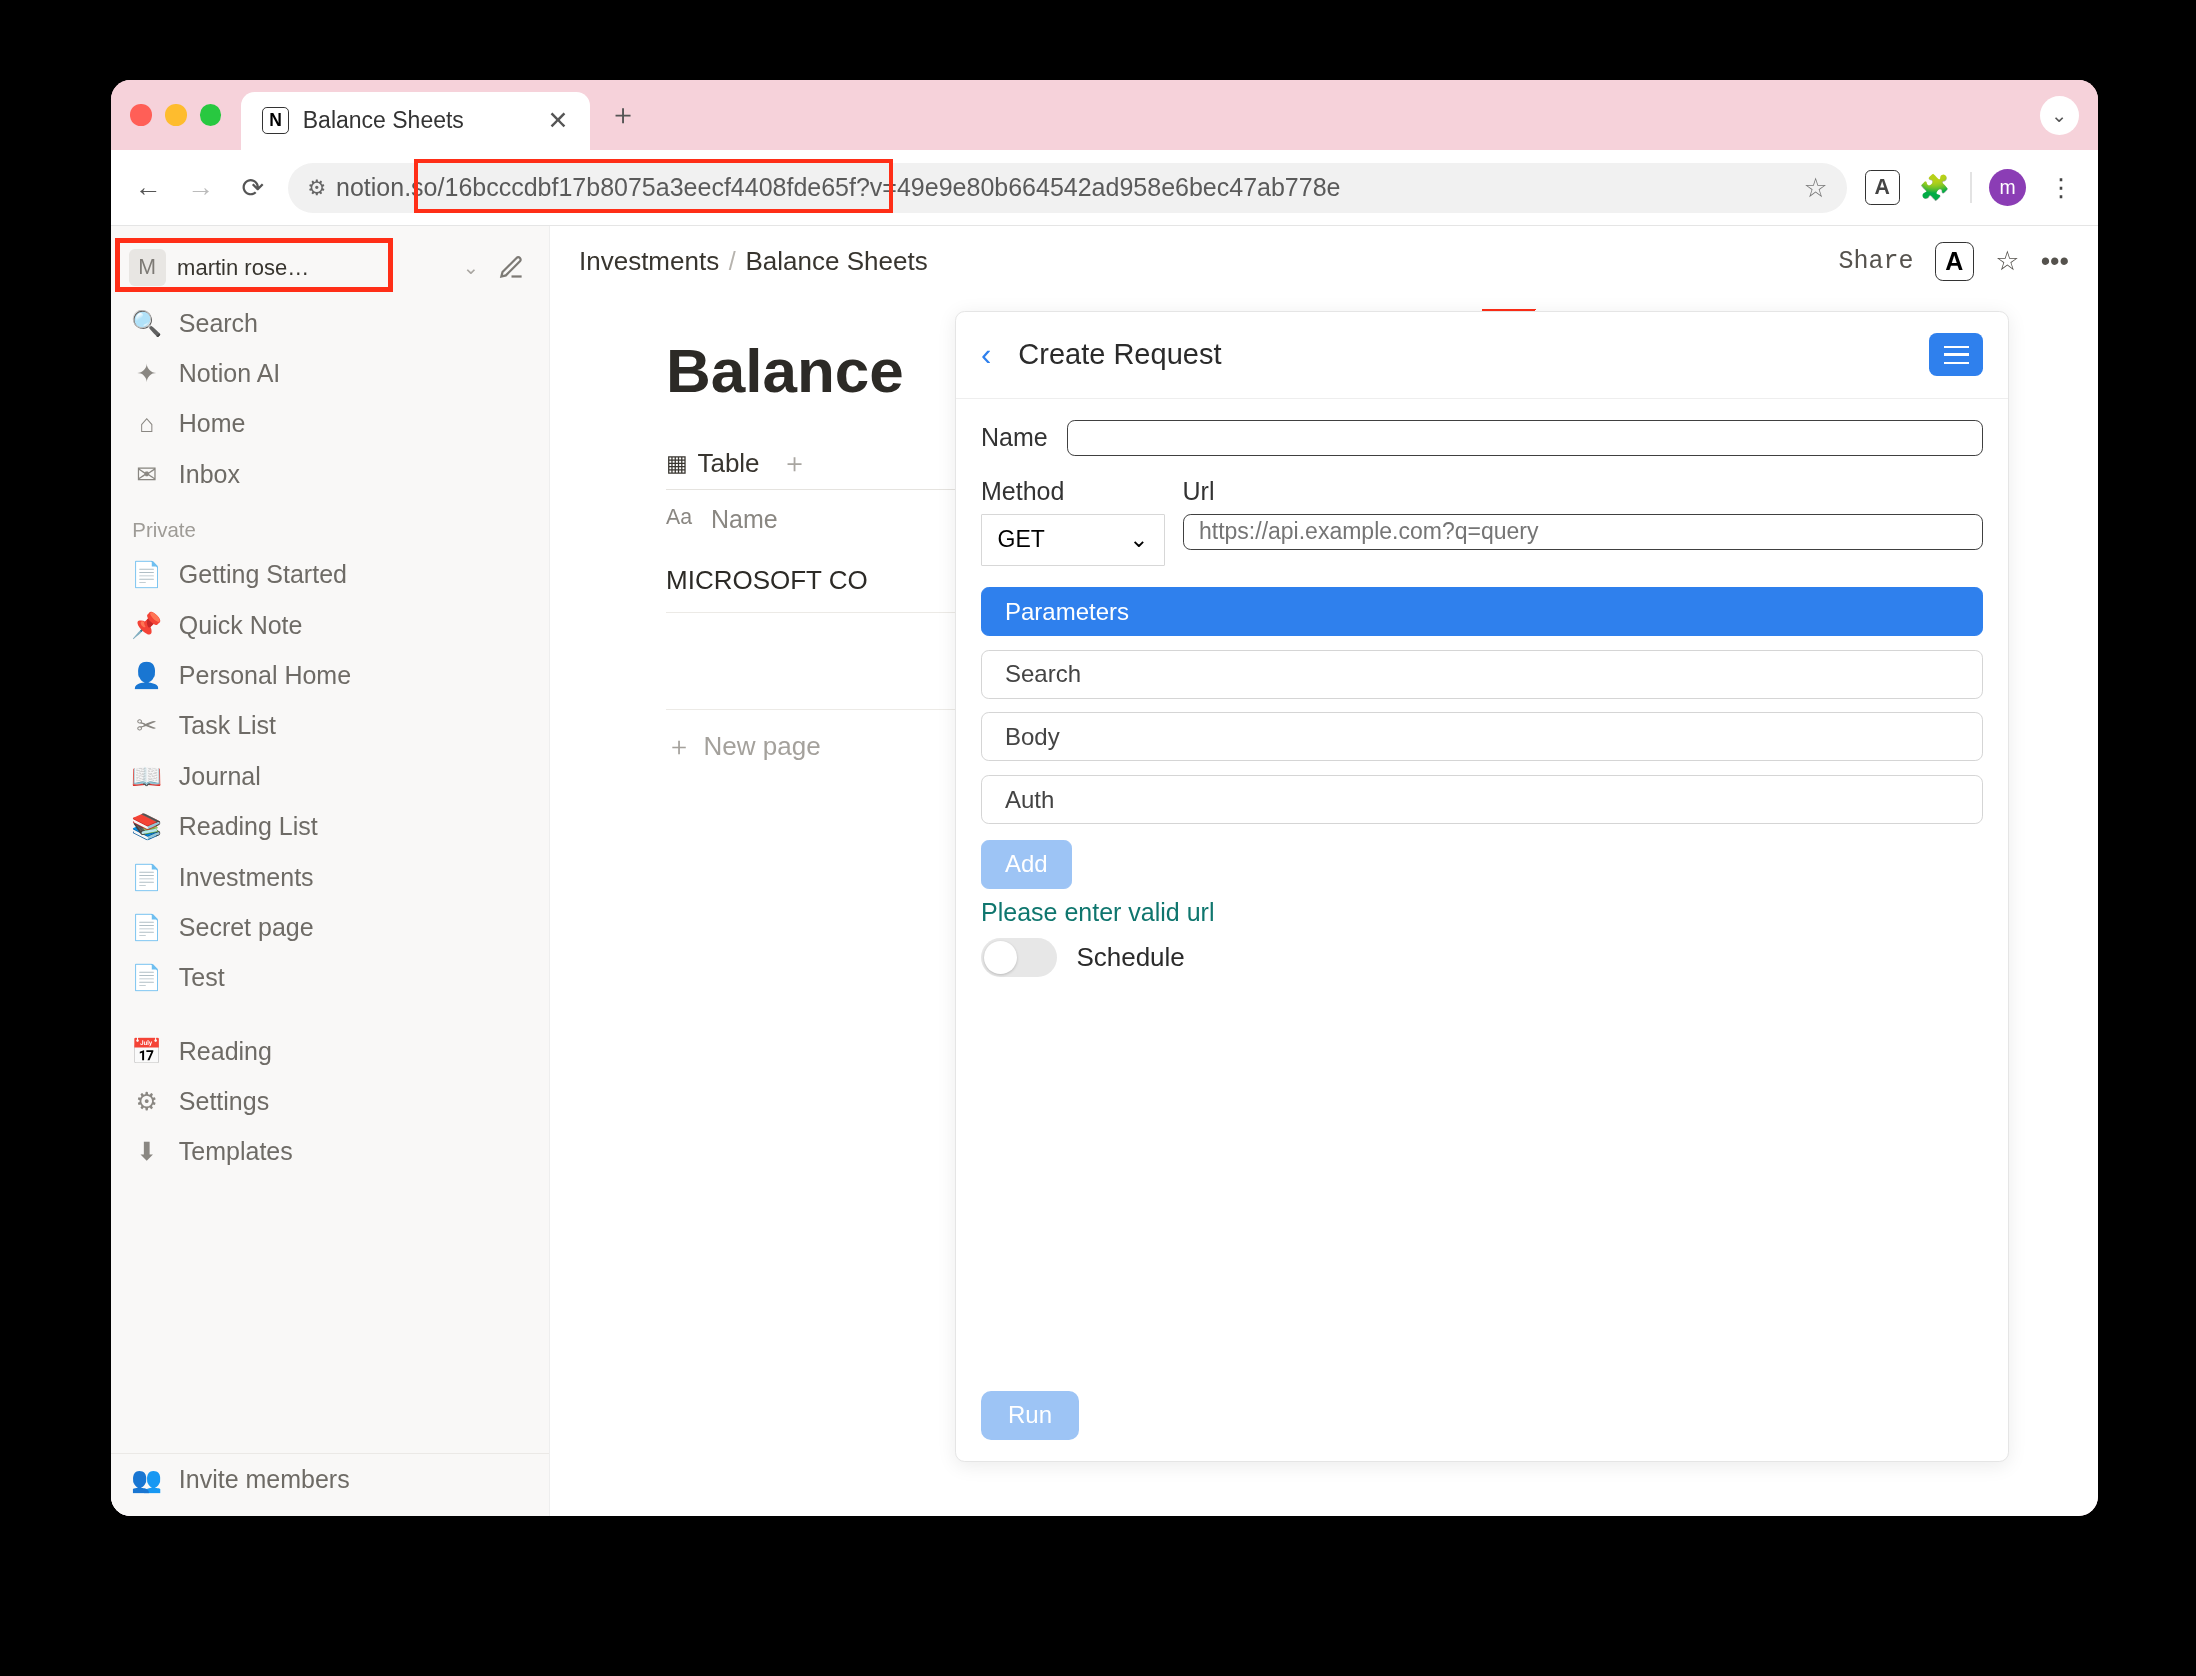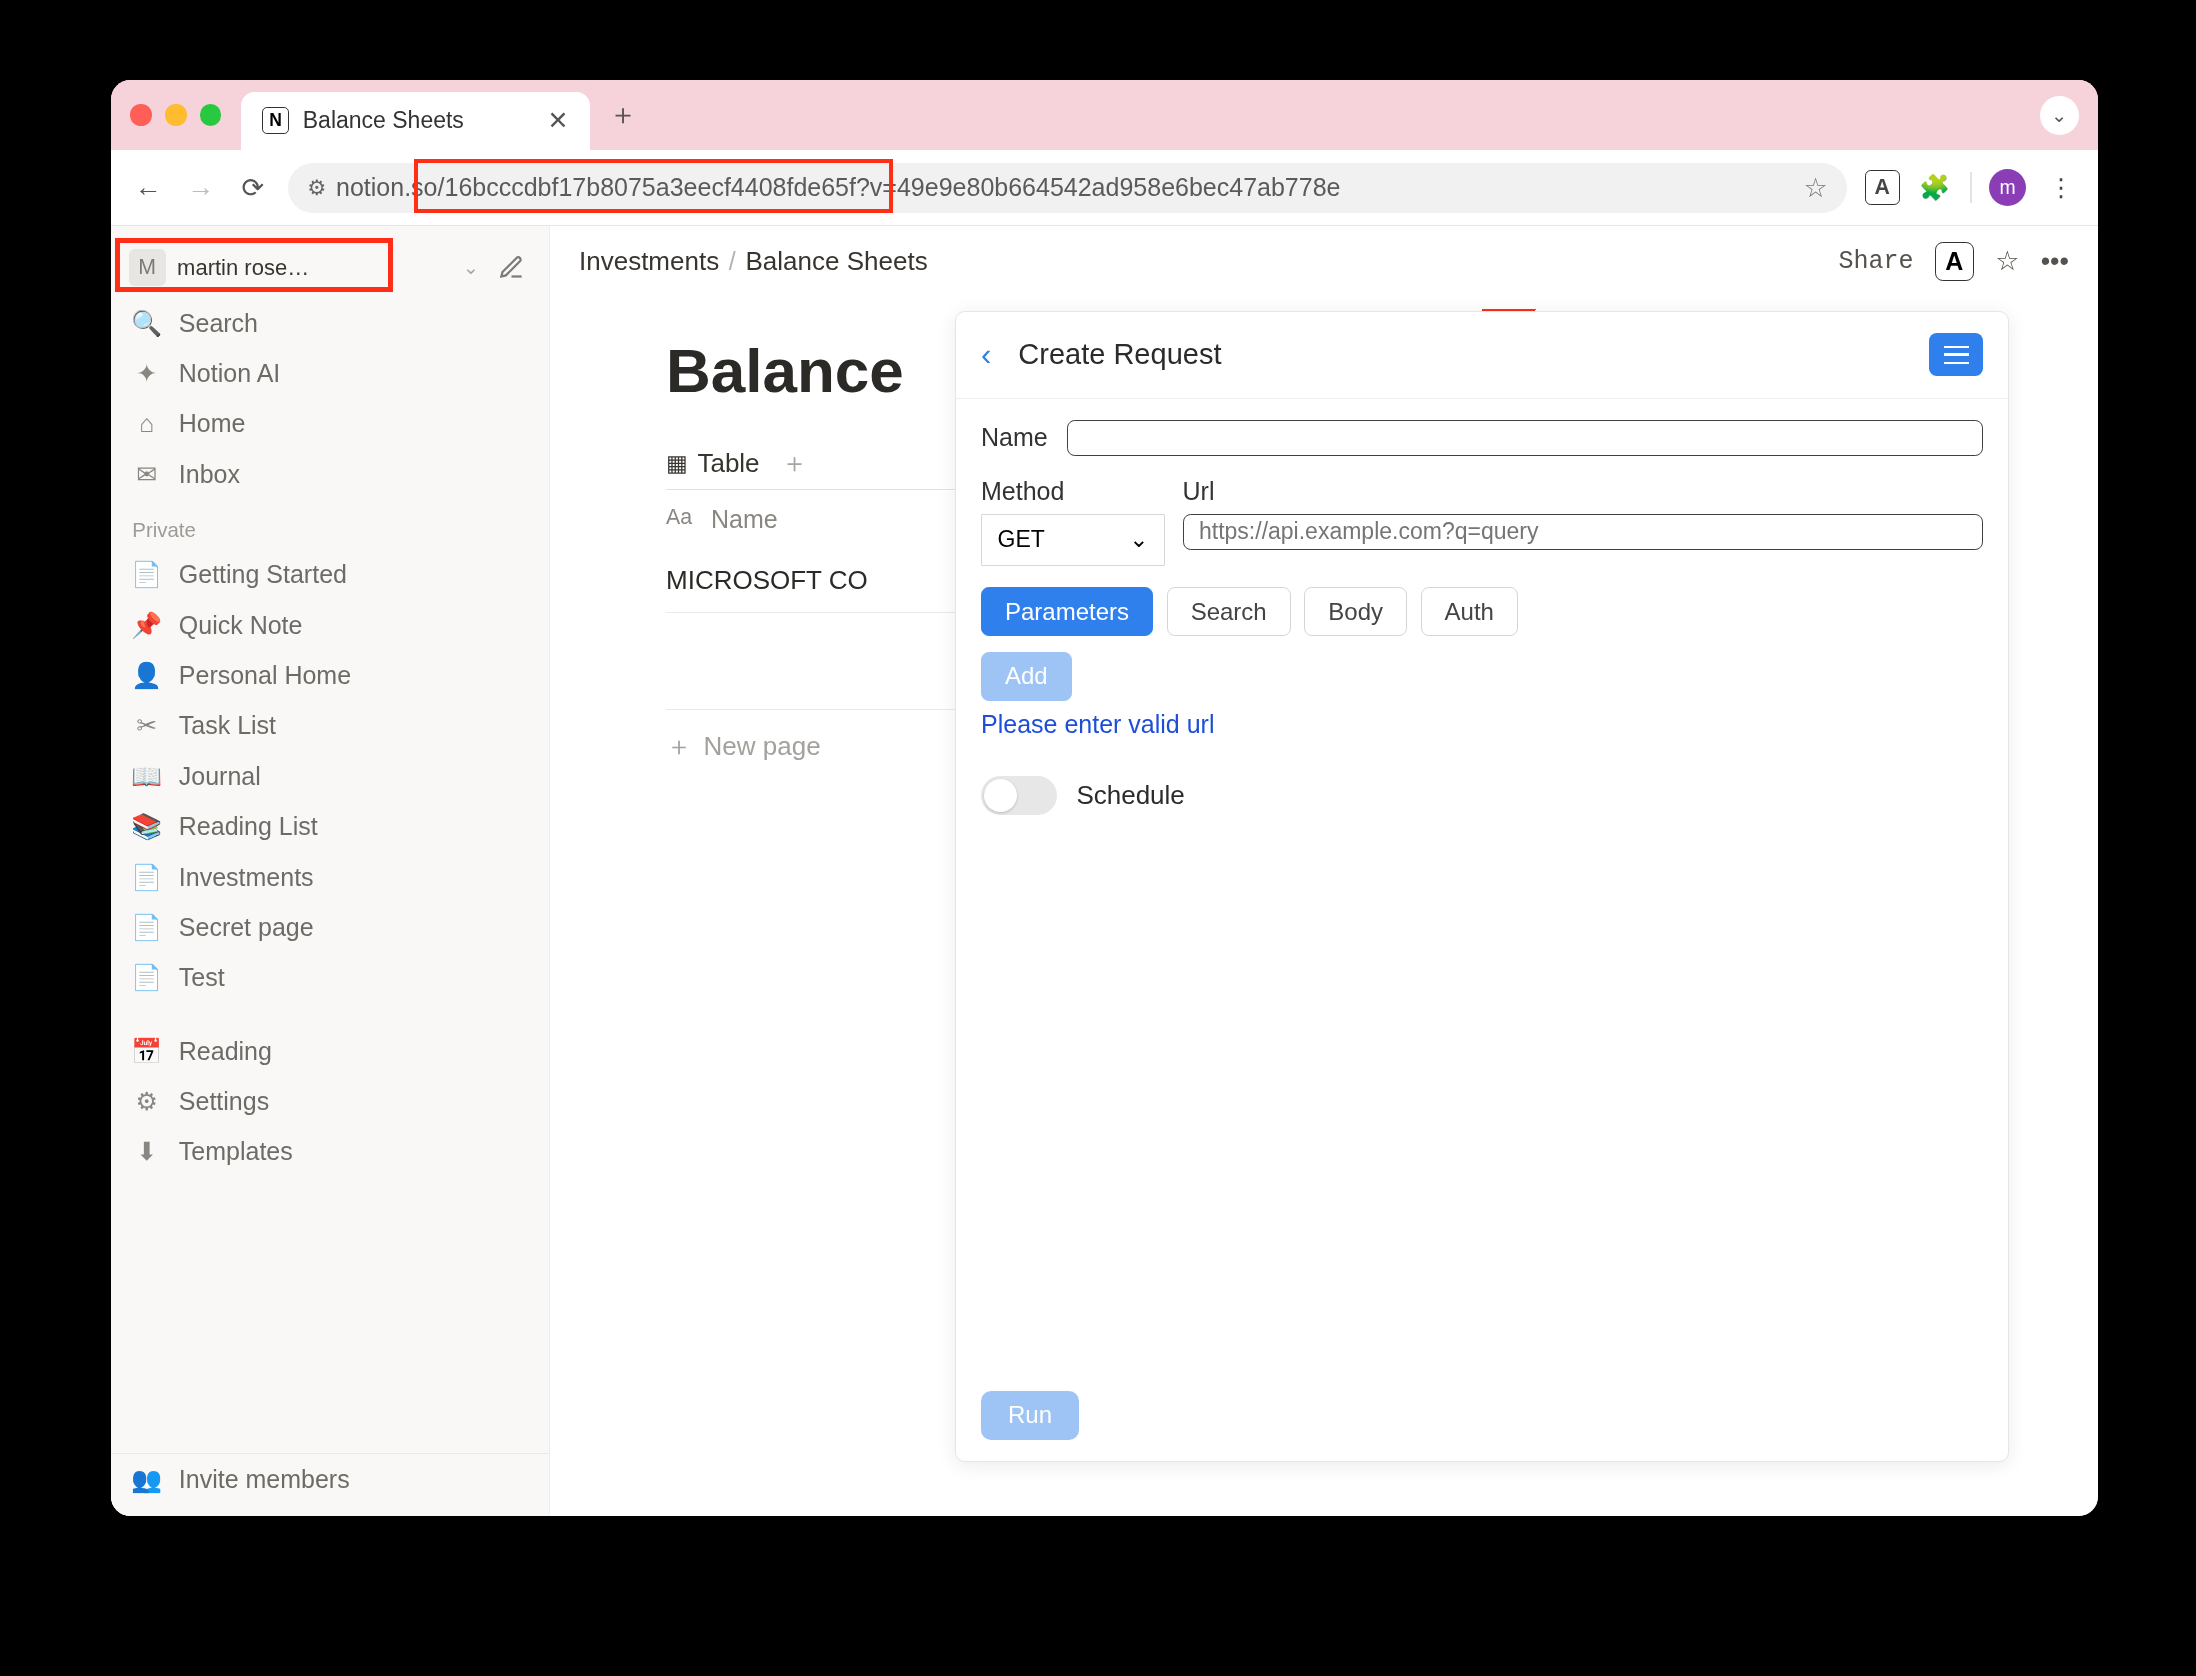--- a/index.html
+++ b/index.html
@@ -80,25 +80,25 @@
 .hamburger .lines::after { content: ""; position: absolute; top: 4.9px; left: 0; right: 0; height: 2.9px; background: #fff; }
 
 .panelbody { padding: 21.3px 25px; flex: 1; overflow: auto; }
 .formrow { margin-bottom: 21.3px; }
 .formlabel { font-size: 25px; font-weight: 500; color: #333; margin-bottom: 7.8px; }
 .forminput { width: 100%; height: 36px; border: 1px solid #404040; border-radius: 7.8px; padding: 0 15.5px; font-size: 23px; color: #333; }
 .formcols { display: flex; gap: 17.5px; }
 .formcols .col1 { width: 184px; }
 .formcols .col2 { flex: 1; }
 .select { width: 100%; height: 52px; border: 1px solid #d7d7d7; border-radius: 1px; padding: 0 15.5px; font-size: 23px; display: flex; align-items: center; justify-content: space-between; background: #fff; }
-.btnrow { display: flex; gap: 13.6px; margin-bottom: 15.5px; }
+.btnrow { display: flex; gap: 13.6px; margin-bottom: 15.5px; flex-direction: column; }
 .btn { height: 49px; padding: 0 23px; border-radius: 7.8px; border: 1px solid #d5d5d5; background: #fff; font-size: 24px; color: #444; display: flex; align-items: center; }
 .btn.primary { background: #2f80ed; color: #fff; border-color: #2f80ed; }
 .btn.soft { background: #9dc4f5; color: #fff; border-color: #9dc4f5; }
-.errmsg { color: #1d4ed8; font-size: 25px; margin-bottom: 37px; }
+.errmsg { color: #0f766e; font-size: 25px; margin-bottom: 11px; }
 .toggle-row { display: flex; align-items: center; gap: 19.4px; margin-top: 9.7px; }
 .toggle { width: 76px; height: 39px; border-radius: 19.4px; background: #e7e7e7; position: relative; }
 .toggle .knob { width: 33px; height: 33px; background: #fff; border-radius: 50%; position: absolute; top: 2.9px; left: 2.9px; box-shadow: 0 1px 2.9px rgba(0,0,0,0.2); }
 .panelfoot { padding: 21.3px 25px; }
 .runbtn { height: 49px; padding: 0 27px; background: #9dc4f5; color: #fff; border: none; border-radius: 10px; font-size: 24px; }
 
 
 .anno-arrow { position: absolute; left: 932px; top: 83px; pointer-events: none; }
 .anno-label { position: absolute; left: 1017px; top: 165px; color: #ff2e17; font-size: 31px; font-weight: 700; }
 

